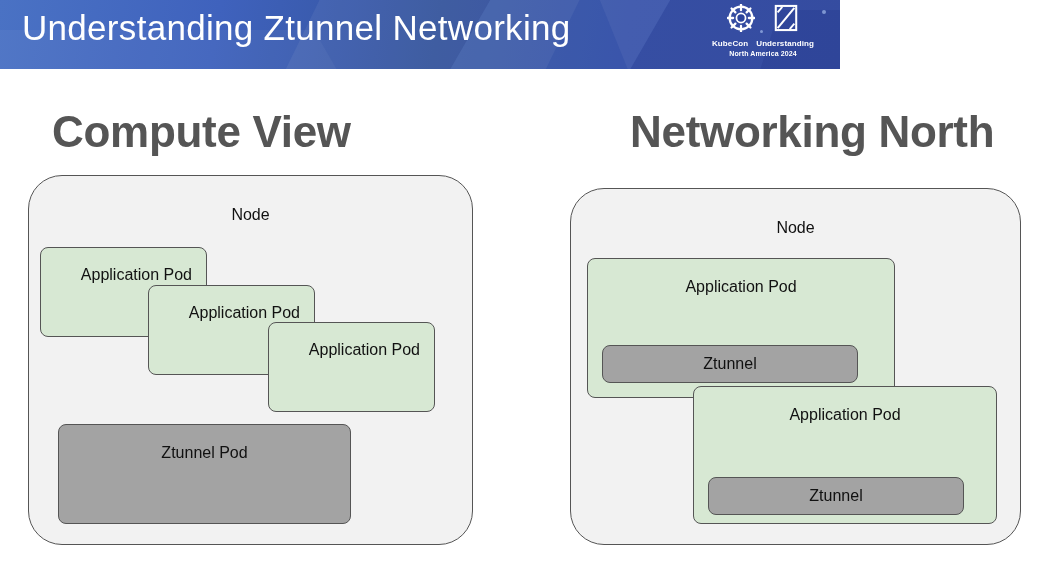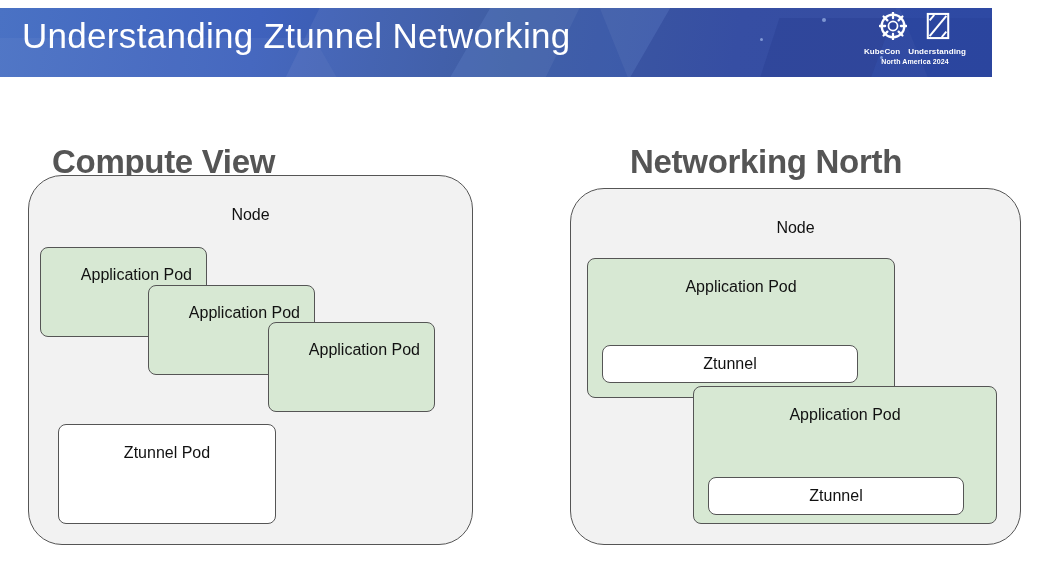--- a/index.html
+++ b/index.html
@@ -12,24 +12,23 @@
     height: 564px;
     position: relative;
     overflow: hidden;
     font-family: "Liberation Sans", sans-serif;
   }
 
   
   #header-banner {
     position: absolute;
     left: 0; top: 0;
-    width: 992px; height: 69px;
+    width: 840px; height: 69px;
     background: linear-gradient(100deg, #4a72c4 0%, #3f62bd 26%, #34539c 52%, #2c459f 74%, #2b439b 100%);
     overflow: hidden;
-    margin-top: 8px;
   }
   .facet { position: absolute; pointer-events: none; }
   .f1 { left: 300px; top: -40px; width: 260px; height: 160px;
         background: rgba(255,255,255,0.06); transform: skewX(-26deg); }
   .f2 { left: 470px; top: -60px; width: 180px; height: 190px;
         background: rgba(120,160,230,0.18); transform: skewX(-30deg); }
   .f3 { left: 620px; top: -20px; width: 300px; height: 140px;
         background: rgba(255,255,255,0.05); transform: skewX(22deg); }
   .f4 { left: 760px; top: 10px; width: 340px; height: 120px;
         background: rgba(20,40,120,0.16); transform: skewX(-18deg); }
@@ -58,26 +57,25 @@
     text-align: center;
   }
   .logo-row { display: flex; align-items: flex-end; justify-content: center; gap: 18px; height: 32px; }
   .logo-names { display: flex; justify-content: center; gap: 8px;
                 font-size: 8px; font-weight: bold; margin-top: 3px; letter-spacing: 0.1px; }
   .logo-sub { font-size: 7px; font-weight: bold; margin-top: 2px; letter-spacing: 0.1px; }
 
   
   .section-title {
     position: absolute;
-    font-size: 33px;
+    font-size: 44px;
     font-weight: bold;
     color: #555555;
     letter-spacing: -0.3px;
     white-space: nowrap;
-    margin-top: 36px;
   }
   #compute-title { left: 52px; top: 107px; }
   #networking-title { left: 630px; top: 107px; }
 
   
   .node-box {
     position: absolute;
     background: #f2f2f2;
     border: 1.6px solid #555555;
     border-radius: 34px;
@@ -92,21 +90,21 @@
   }
   .pod {
     position: absolute;
     box-sizing: border-box;
     border: 1.6px solid #555555;
     border-radius: 8px;
     font-size: 16px;
     color: #111111;
   }
   .pod-green { background: #d7e8d3; }
-  .pod-blue  { background: #ffffff; }
+  .pod-blue  { background: #a3a3a3; }
 
   .pod-label-right {
     position: absolute;
     top: 16px;
     right: 14px;
     left: 14px;
     text-align: right;
     line-height: 1.32;
   }
   .pod-label-center {
@@ -186,21 +184,21 @@
 </div>
 
 <div class="pod pod-green" style="left:148px; top:285px; width:167px; height:90px;">
   <div class="pod-label-right">Application Pod</div>
 </div>
 
 <div class="pod pod-green" style="left:268px; top:322px; width:167px; height:90px;">
   <div class="pod-label-right">Application Pod</div>
 </div>
 
-<div class="pod pod-blue" style="left:58px; top:424px; width:218px; height:100px;">
+<div class="pod pod-blue" style="left:58px; top:424px; width:293px; height:100px;">
   <div class="pod-label-center">Ztunnel Pod</div>
 </div>
 
 <div class="section-title" id="networking-title">Networking North</div>
 
 <div class="node-box" style="left:570px; top:188px; width:451px; height:357px;">
   <div class="node-label" style="top:30px;">Node</div>
 </div>
 
 <div class="pod pod-green" style="left:587px; top:258px; width:308px; height:140px;">

